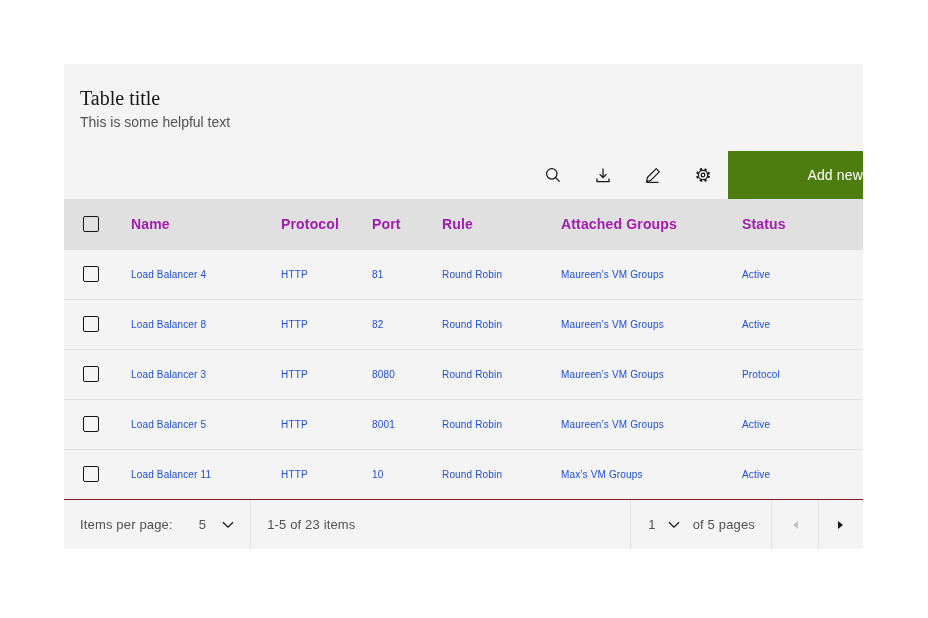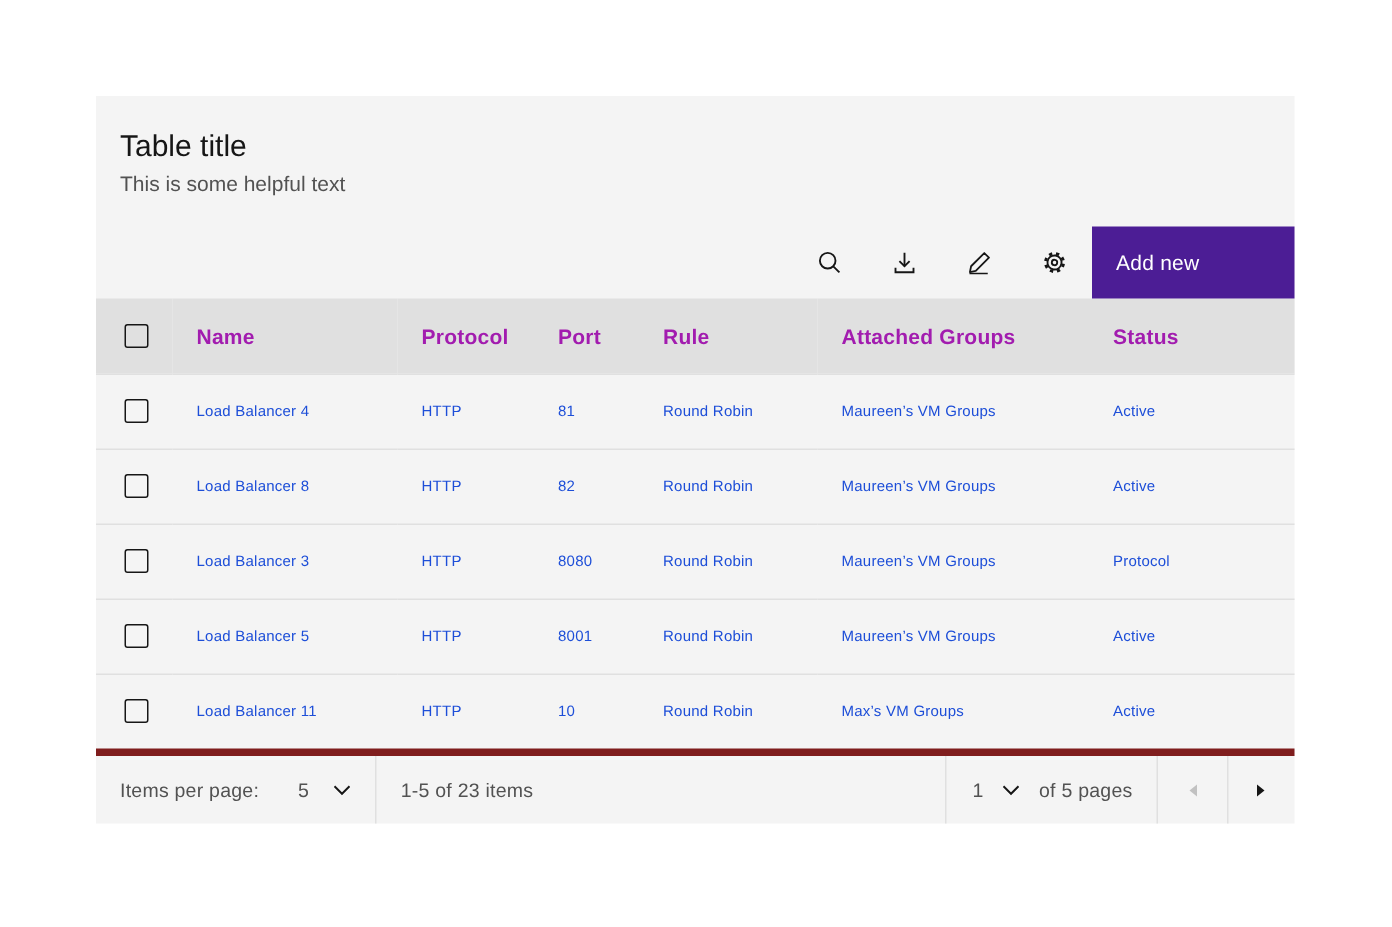--- a/index.html
+++ b/index.html
@@ -15,38 +15,38 @@
     position: absolute;
     left: 64px; top: 64px;
     width: 799px;
     background: #f4f4f4;
   }
   
   .title-block { padding: 21px 16px 20px 16px; }
   .title {
     margin: 0;
     font-size: 20px; font-weight: 400;
-    color: #161616; line-height: 26px;
+    color: #161616; line-height: 26px; font-family: Liberation Serif, serif;
   }
   .desc {
     margin: 2px 0 0 0;
     font-size: 14px; color: #525252; line-height: 18px;
   }
   
   .toolbar { display: flex; height: 48px; justify-content: flex-end; align-items: stretch; }
   .icon-btn {
     width: 50px; border: 0; padding: 0;
     background: transparent; cursor: pointer;
     display: flex; align-items: center; justify-content: center;
   }
   .btn-add {
     width: 135px; border: 0; cursor: pointer;
-    background: #4c1d95; color: #ffffff;
+    background: #4d7c0f; color: #ffffff;
     font-family: inherit; font-size: 14px;
-    text-align: left; padding: 0 0 0 16px;
+    text-align: right; padding: 0 0 0 16px;
     letter-spacing: 0.16px;
   }
   
   table { width: 799px; border-collapse: collapse; table-layout: fixed; }
   thead th {
     background: #e0e0e0; height: 50px;
     text-align: left; vertical-align: middle;
     padding: 0 16px; font-size: 14px; font-weight: 700;
     color: #a21caf; letter-spacing: 0.16px; white-space: nowrap;
   }
@@ -57,21 +57,21 @@
     letter-spacing: 0.16px;
   }
   th.col-select, td.col-select { padding: 0 0 0 19px; }
   .checkbox {
     width: 16px; height: 16px;
     border: 1px solid #161616; border-radius: 2px;
     background: transparent; cursor: pointer;
   }
   
   .pagination {
-    height: 50px; border-top: 5px solid #7f1d1d;
+    height: 50px; border-top: 1px solid #7f1d1d;
     display: flex; justify-content: space-between; align-items: stretch;
     font-size: 13px; color: #525252; letter-spacing: 0.16px;
   }
   .pag-left { display: flex; align-items: stretch; }
   .ipp-label { display: flex; align-items: center; margin-left: 16px; }
   .page-size-select {
     height: 100%; display: flex; align-items: center; gap: 16px;
     padding: 0 16px; margin-left: 10px; cursor: pointer;
     border-right: 1px solid #e0e0e0;
   }

